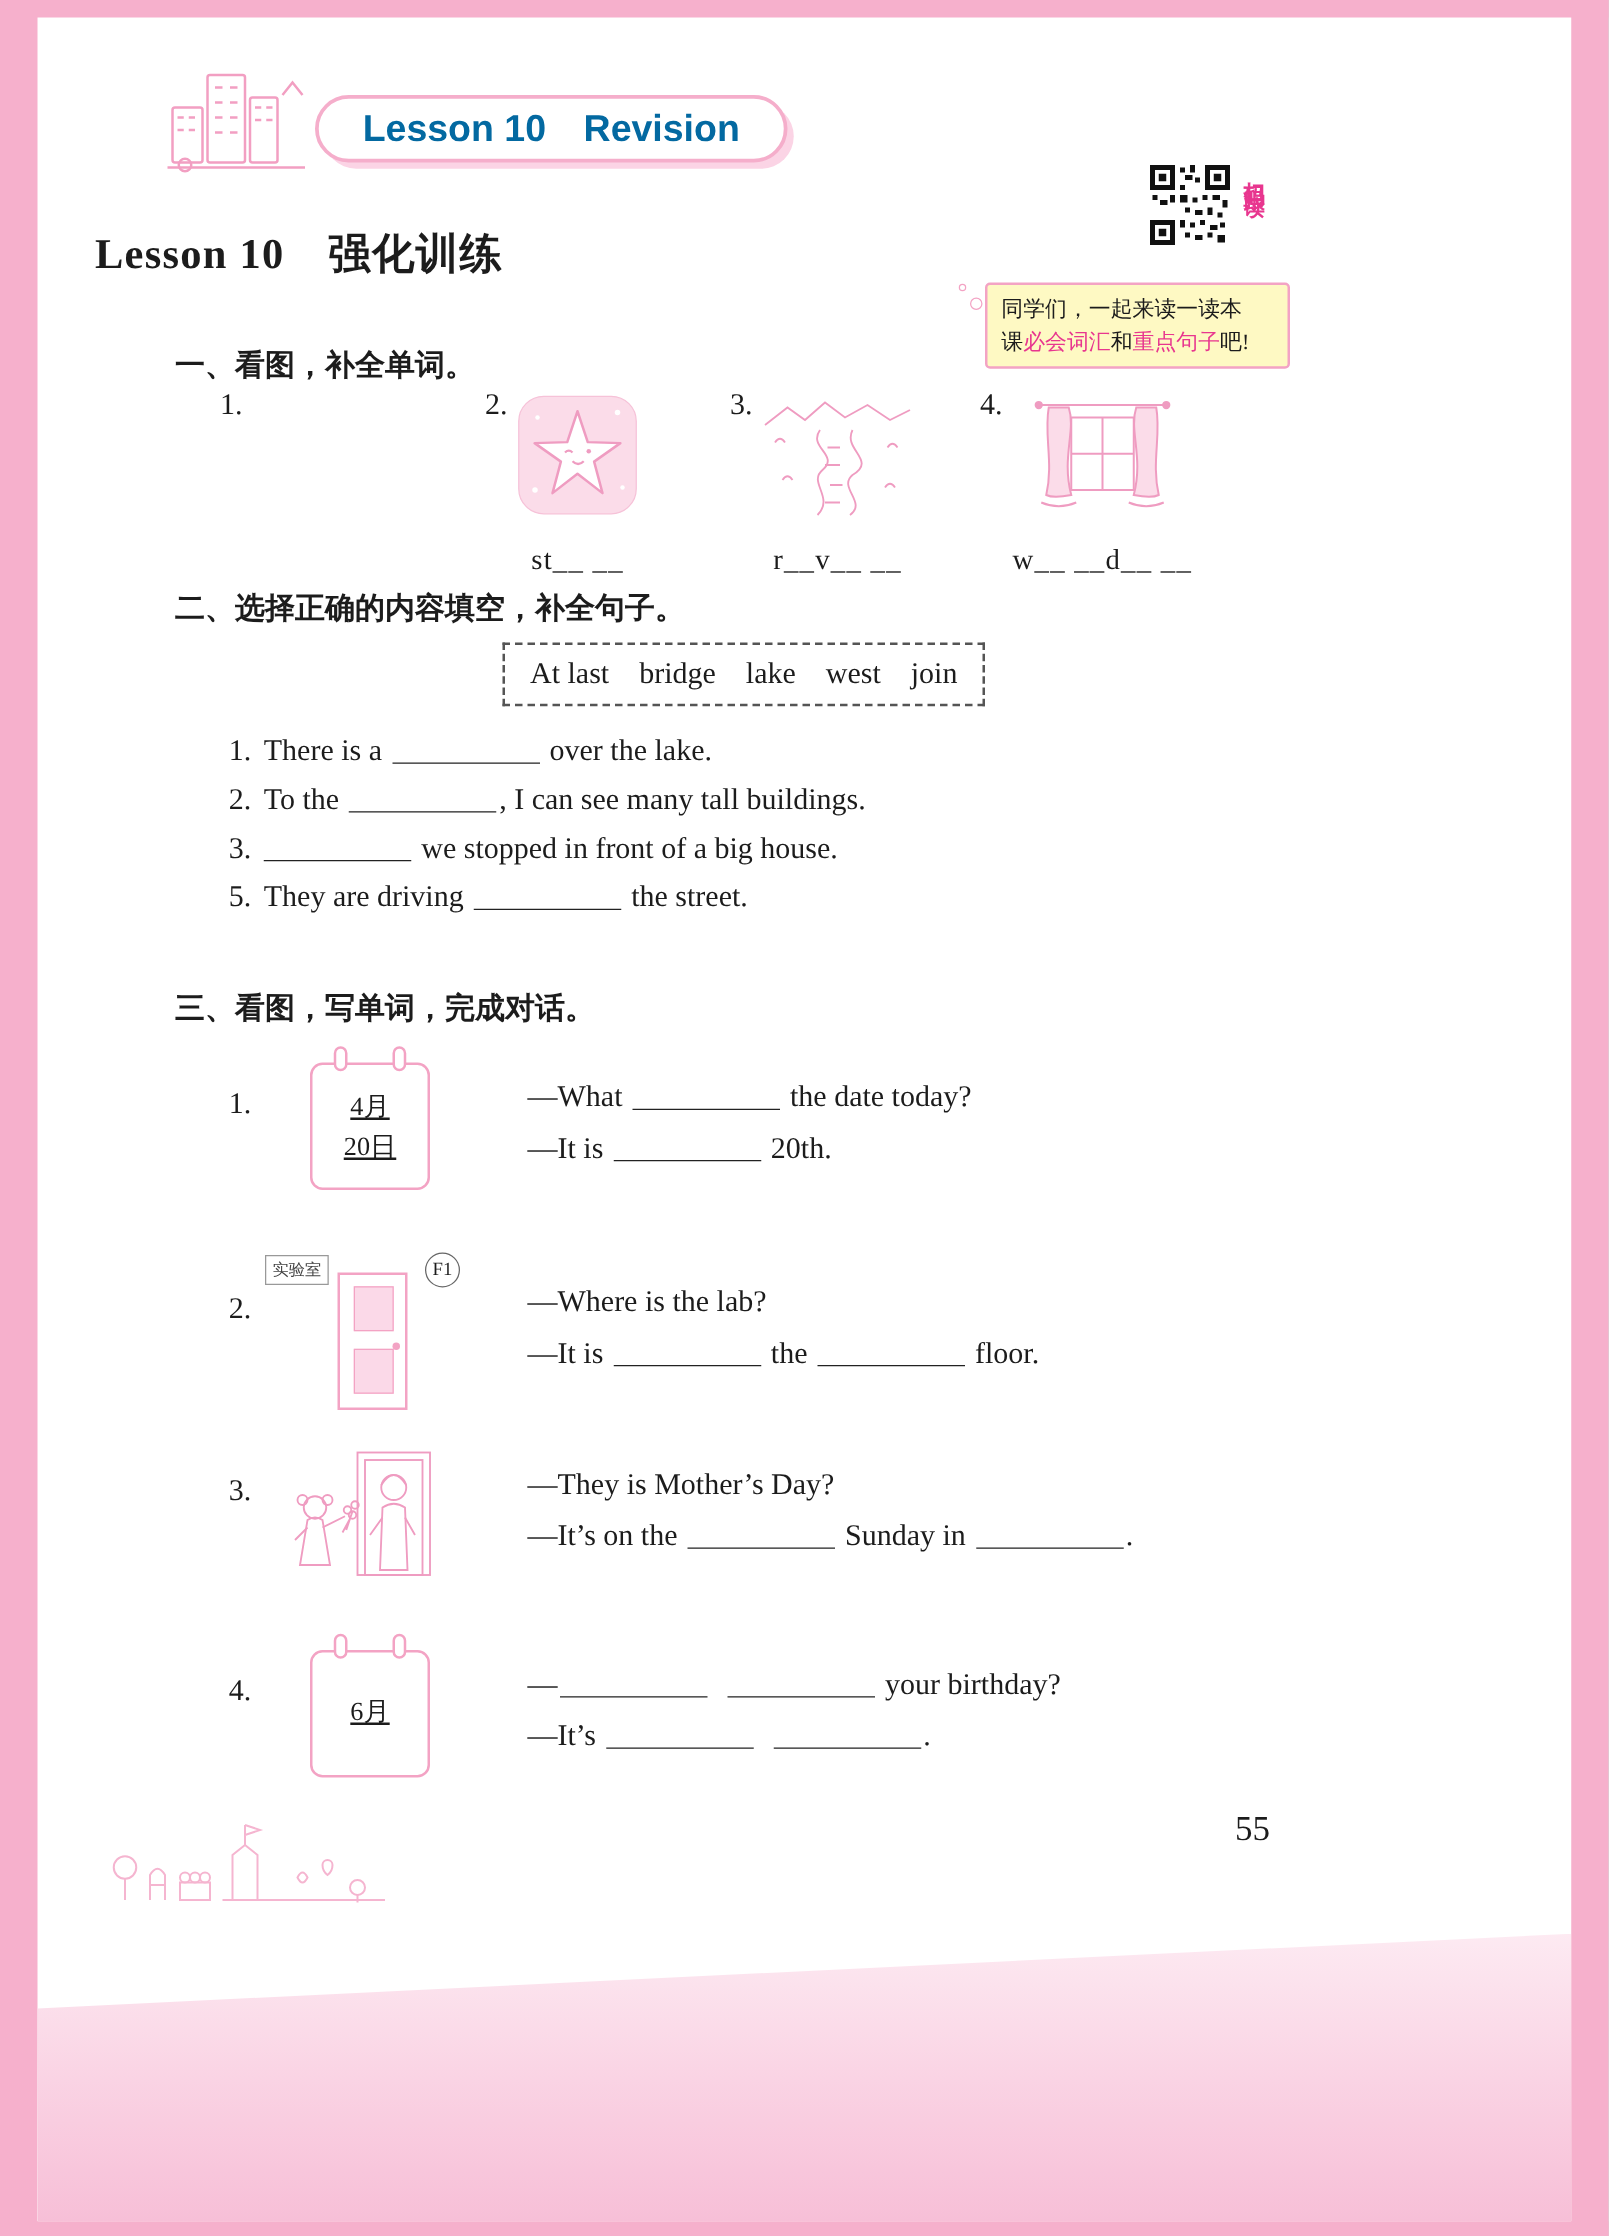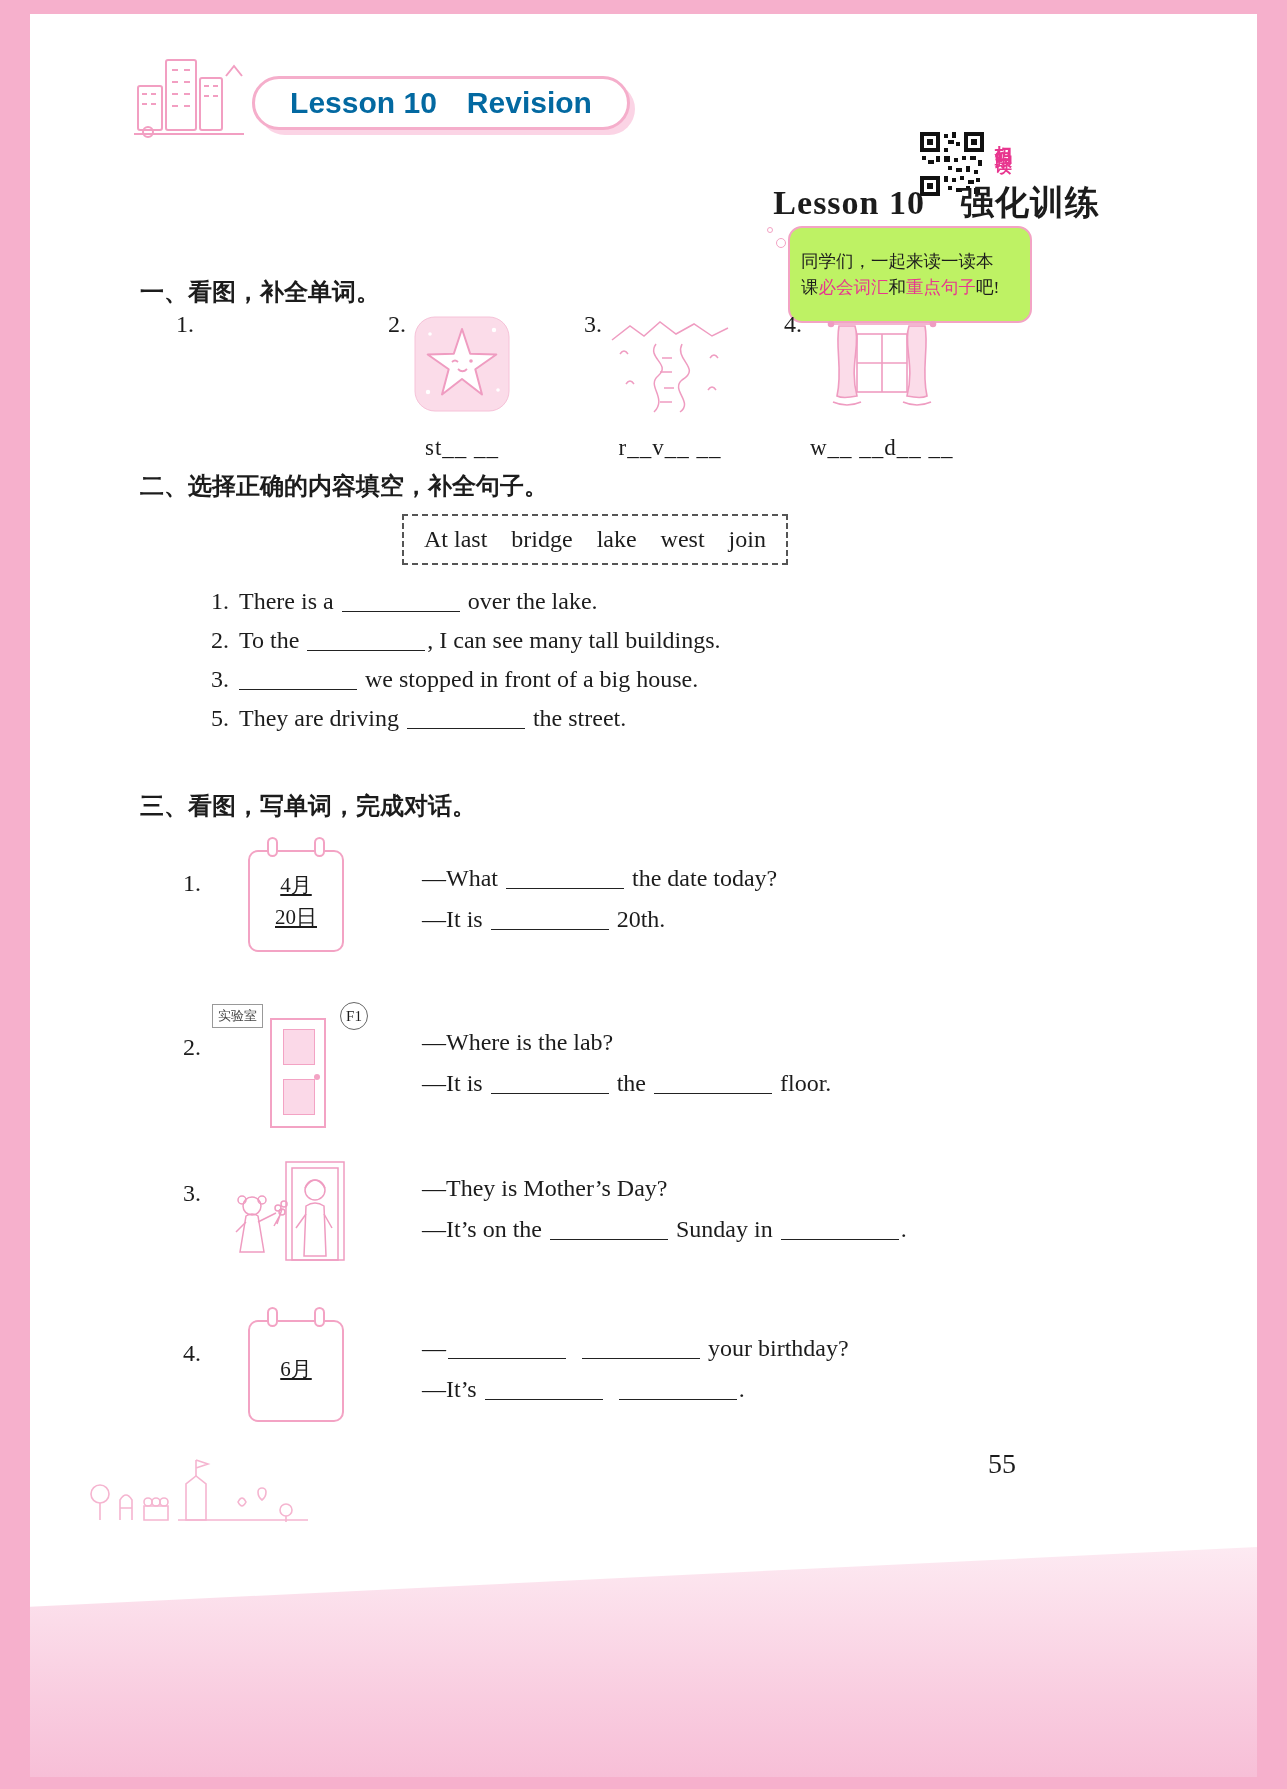--- a/index.html
+++ b/index.html
@@ -19,26 +19,26 @@
 
   
   .lesson-pill{position:absolute;left:252px;top:76px;width:378px;height:54px;
                border:3px solid #f5aecb;border-radius:30px;background:#fff;
                box-shadow:6px 6px 0 -1px #fbd4e5;display:flex;align-items:center;justify-content:center;
                font-family:"Liberation Sans",sans-serif;font-weight:bold;font-size:30px;color:#0369a1;}
   .building-art{position:absolute;left:130px;top:48px;}
   .qr{position:absolute;left:920px;top:132px;}
   .qr-label{position:absolute;left:992px;top:131px;writing-mode:vertical-rl;letter-spacing:4px;
             font-family:"Liberation Sans",sans-serif;font-weight:bold;font-size:17px;color:#e8368f;}
-  .page-title{position:absolute;left:60px;top:180px;width:1040px;text-align:right;
+  .page-title{position:absolute;left:76px;top:180px;width:1040px;text-align:left;
               font-size:34px;font-weight:600;letter-spacing:1px;}
 
   
-  .bubble{position:absolute;left:788px;top:226px;width:244px;border:2px solid #f3a3c4;border-radius:14px;
-          background:#bef264;padding:20px 11px;font-size:17.5px;line-height:1.5;}
+  .bubble{position:absolute;left:788px;top:226px;width:244px;border:2px solid #f3a3c4;border-radius:4px;
+          background:#fef9c3;padding:6px 11px;font-size:17.5px;line-height:1.5;}
   .bubble .hl{color:#e8368f;}
   .bubble-dot{position:absolute;border:1.5px solid #f3a3c4;border-radius:50%;background:#fff;}
   .dot-a{width:10px;height:10px;left:776px;top:238px;}
   .dot-b{width:6px;height:6px;left:767px;top:227px;}
 
   
   .sec-heading{position:absolute;left:140px;font-size:24px;font-weight:600;}
   .h1{top:276px;} .h2{top:470px;} .h3{top:790px;}
 
   
@@ -46,21 +46,21 @@
   .s1-item .num{font-size:24px;padding-top:6px;}
   .s1-col{display:flex;flex-direction:column;align-items:center;}
   .s1-imgbox{height:118px;display:flex;align-items:center;justify-content:center;}
   .s1-caption{margin-top:12px;font-size:23px;letter-spacing:1px;}
   .s1-i1{left:176px;} .s1-i2{left:388px;} .s1-i3{left:584px;} .s1-i4{left:784px;}
 
   
   .word-box{position:absolute;left:402px;top:514px;border:2.5px dashed #555;
             padding:10px 20px;font-size:24px;white-space:pre;background:#fff;}
   .sentences{position:absolute;left:183px;top:586px;font-size:24px;}
-  .sent{height:39px;line-height:30px;margin-left:28px;}
+  .sent{height:39px;line-height:30px;}
   .sent .num{margin-right:10px;}
   .blank{display:inline-block;width:118px;height:1em;border-bottom:1.6px solid #222;
          margin:0 8px;vertical-align:-3px;}
   .blank.tight{margin-right:2px;}
 
   
   .s3-item{position:absolute;left:0;width:100%;height:165px;}
   .s3-1{top:846px;} .s3-2{top:1010px;} .s3-3{top:1156px;} .s3-4{top:1316px;}
   .s3-num{position:absolute;left:183px;top:24px;font-size:24px;}
   .dialogue{position:absolute;left:422px;top:16px;font-size:24px;}

